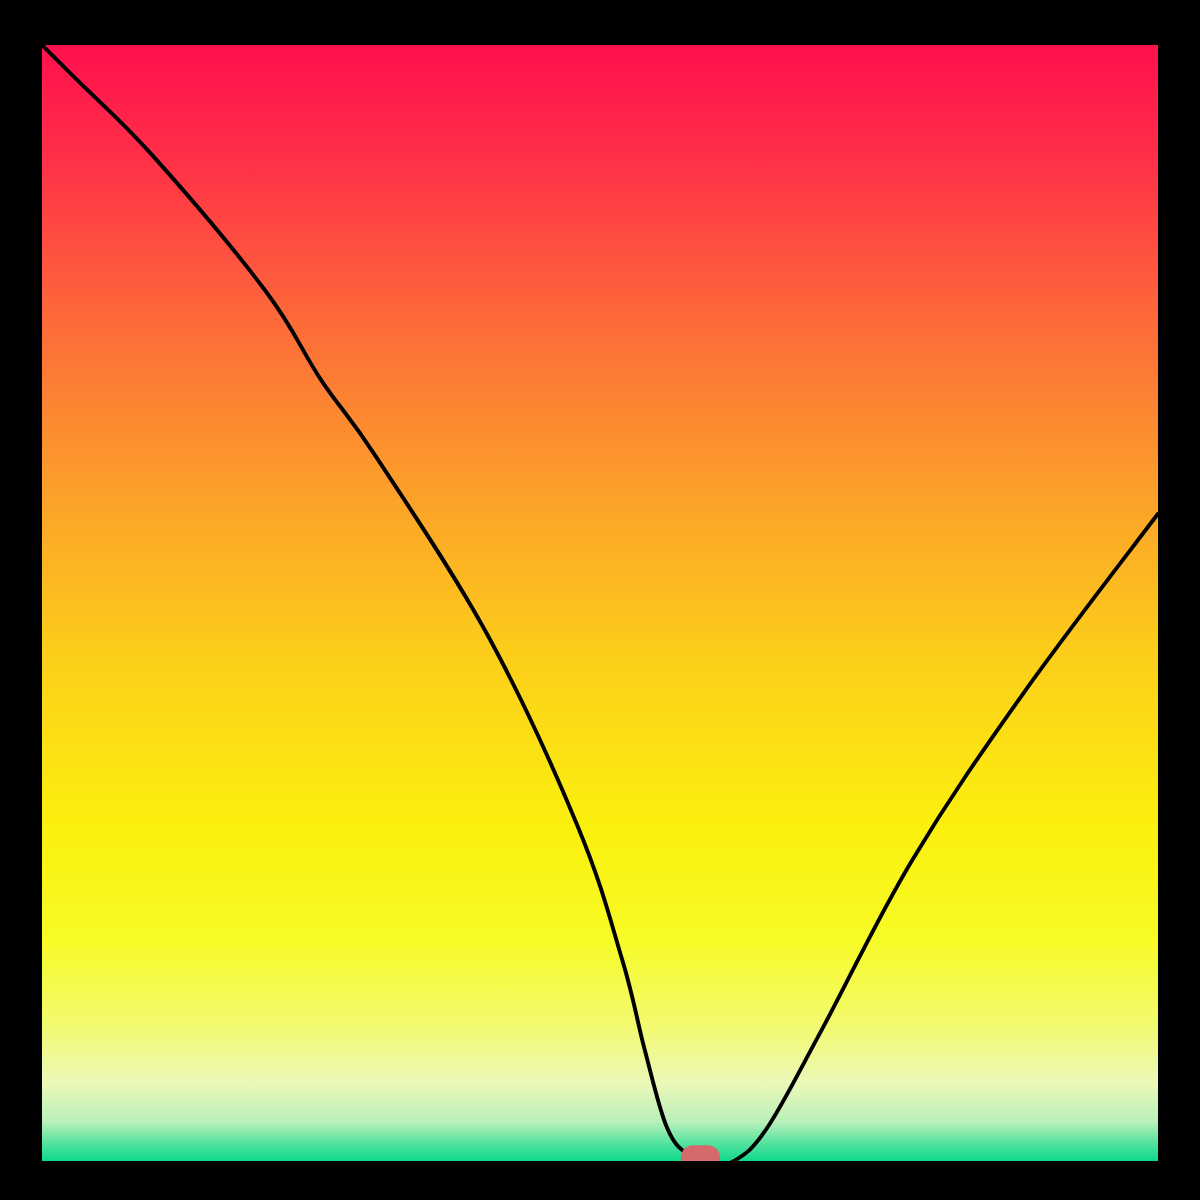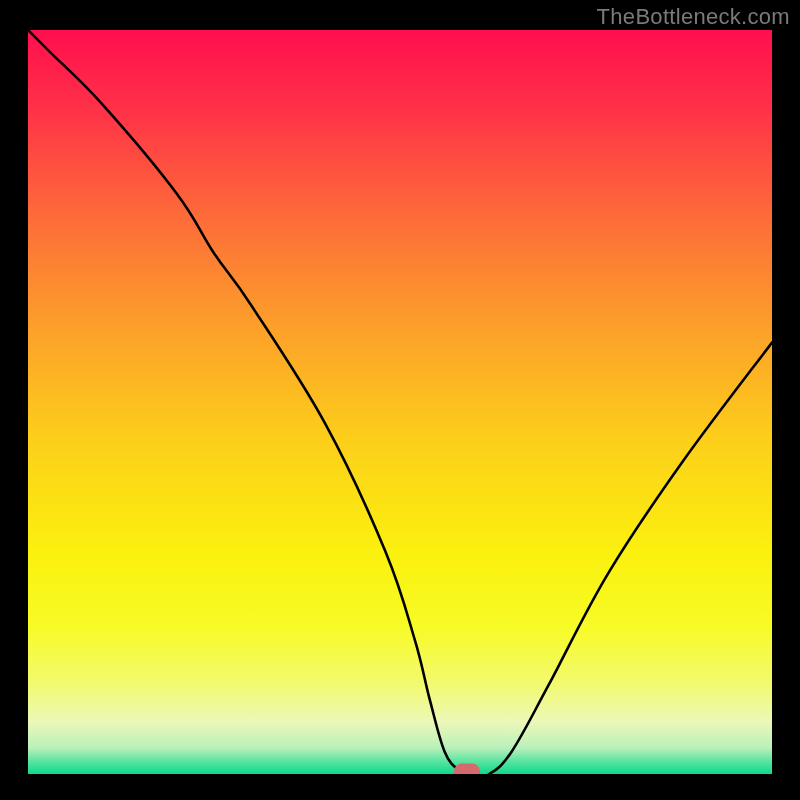--- a/index.html
+++ b/index.html
@@ -35,21 +35,20 @@
     height: 744px;
   }
   svg {
     display: block;
   }
 </style>
 </head>
 <body>
 <div class="outer">
 
-  <div class="watermark">TheBottleneck.com</div>
 
   <div class="plot-area">
     <svg id="chart-svg" width="744" height="744" viewBox="0 0 744 744" preserveAspectRatio="none">
       <defs>
         <linearGradient id="bg-grad" x1="0" y1="0" x2="0" y2="1">
 
         <stop offset="0%" stop-color="#ff0f4e"></stop>
             <stop offset="10%" stop-color="#ff2f48"></stop>
             <stop offset="25%" stop-color="#fd6b39"></stop>
             <stop offset="40%" stop-color="#fca02a"></stop>

